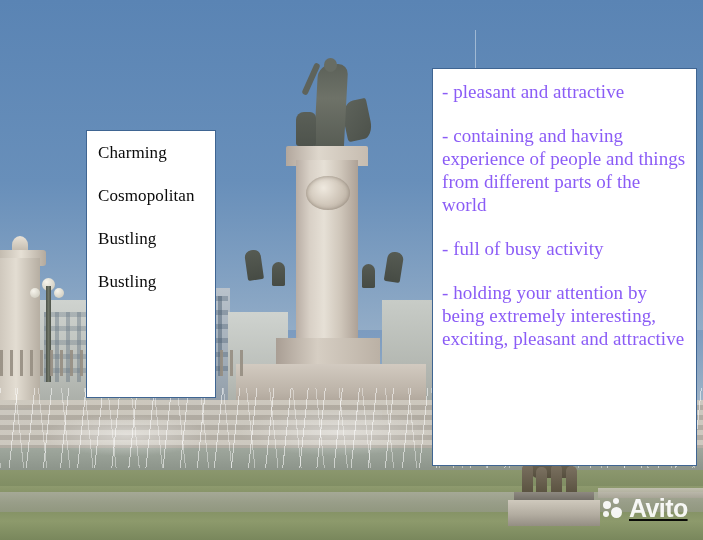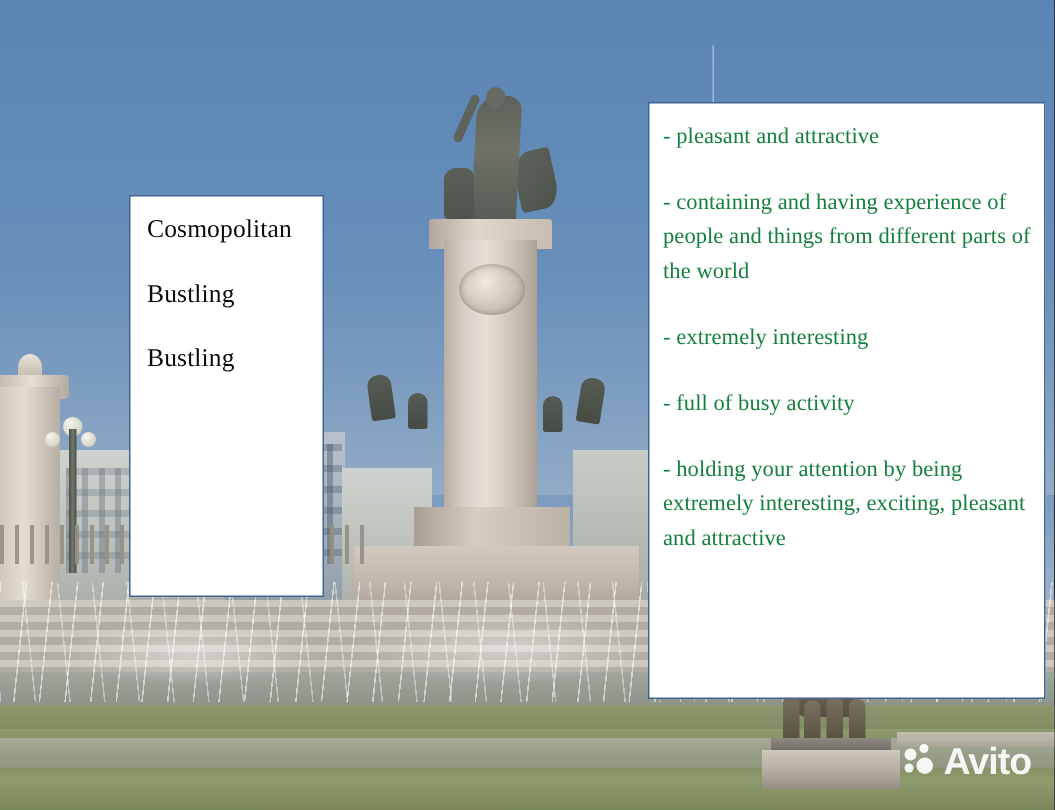--- a/index.html
+++ b/index.html
@@ -325,37 +325,38 @@
   .word {
     font-size: 17px;
     line-height: 1;
     color: #0a0a0a;
     margin: 0 0 26px 0;
     white-space: nowrap;
     letter-spacing: .1px;
   }
   .word:first-child { margin-top: 3px; }
   .def {
-    font-size: 15px;
+    font-size: 19px;
     line-height: 23px;
-    color: #15803d;
+    color: #8b5cf6;
     margin: 0 0 21px 0;
     letter-spacing: .05px;
   }
   .def:first-child { margin-top: 2px; }
 
   
   .watermark {
     position: absolute;
     left: 603px;
     top: 496px;
     display: flex;
-    align-items: flex-start;
+    align-items: center;
     gap: 5px;
     opacity: .92;
+    text-decoration: underline;
   }
   .wm-dots {
     position: relative;
     width: 21px;
     height: 21px;
   }
   .wm-dots i {
     position: absolute;
     display: block;
     border-radius: 50%;
@@ -432,29 +433,29 @@
       <div class="bronze-leg l1"></div>
       <div class="bronze-leg l2"></div>
       <div class="bronze-leg l3"></div>
       <div class="bronze-leg l4"></div>
     </div>
     <div class="plinth-top"></div>
     <div class="plinth"></div>
   </div>
 
   <div class="panel panel-left">
+    <div class="word">Charming</div>
     <div class="word">Cosmopolitan</div>
     <div class="word">Bustling</div>
     <div class="word">Bustling</div>
   </div>
 
   <div class="panel panel-right">
     <div class="def">- pleasant and attractive</div>
     <div class="def">- containing and having experience of people and things from different parts of the world</div>
-    <div class="def">- extremely interesting</div>
     <div class="def">- full of busy activity</div>
     <div class="def">- holding your attention by being extremely interesting, exciting, pleasant and attractive</div>
   </div>
 
   <div class="watermark">
     <span class="wm-dots">
       <i class="d1"></i>
         <i class="d2"></i>
         <i class="d3"></i>
         <i class="d4"></i>

